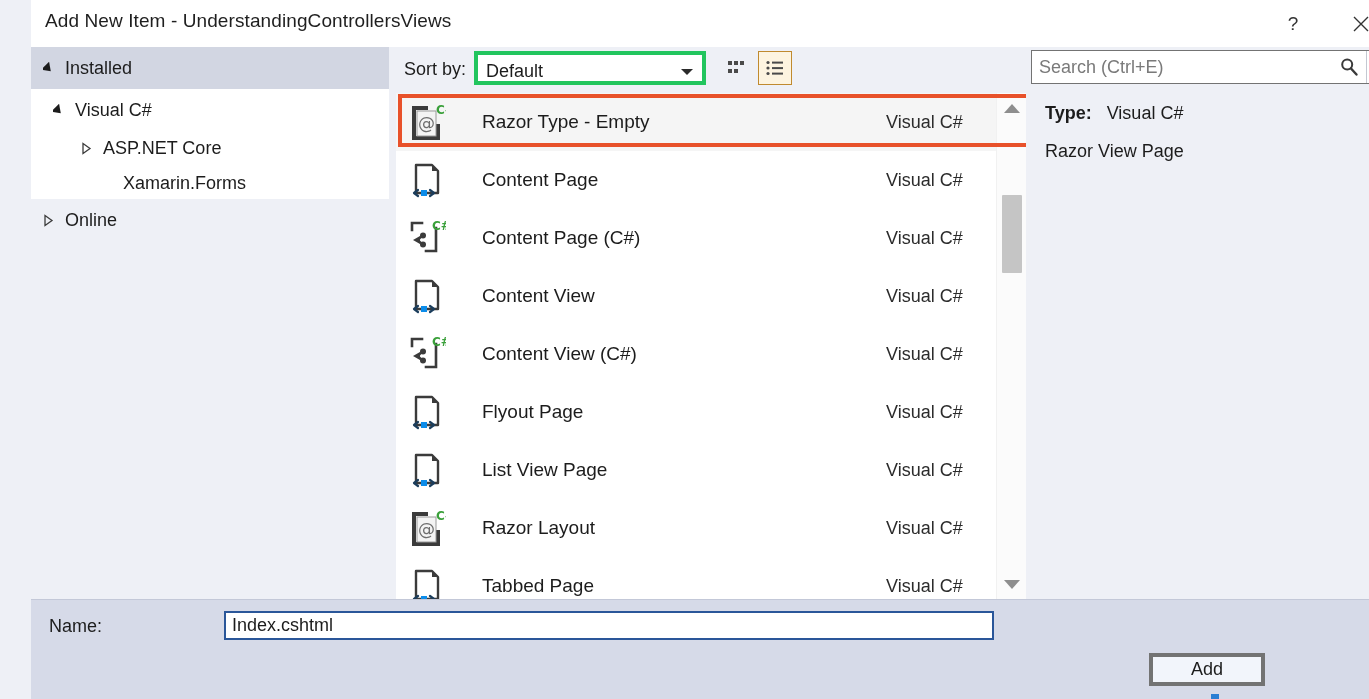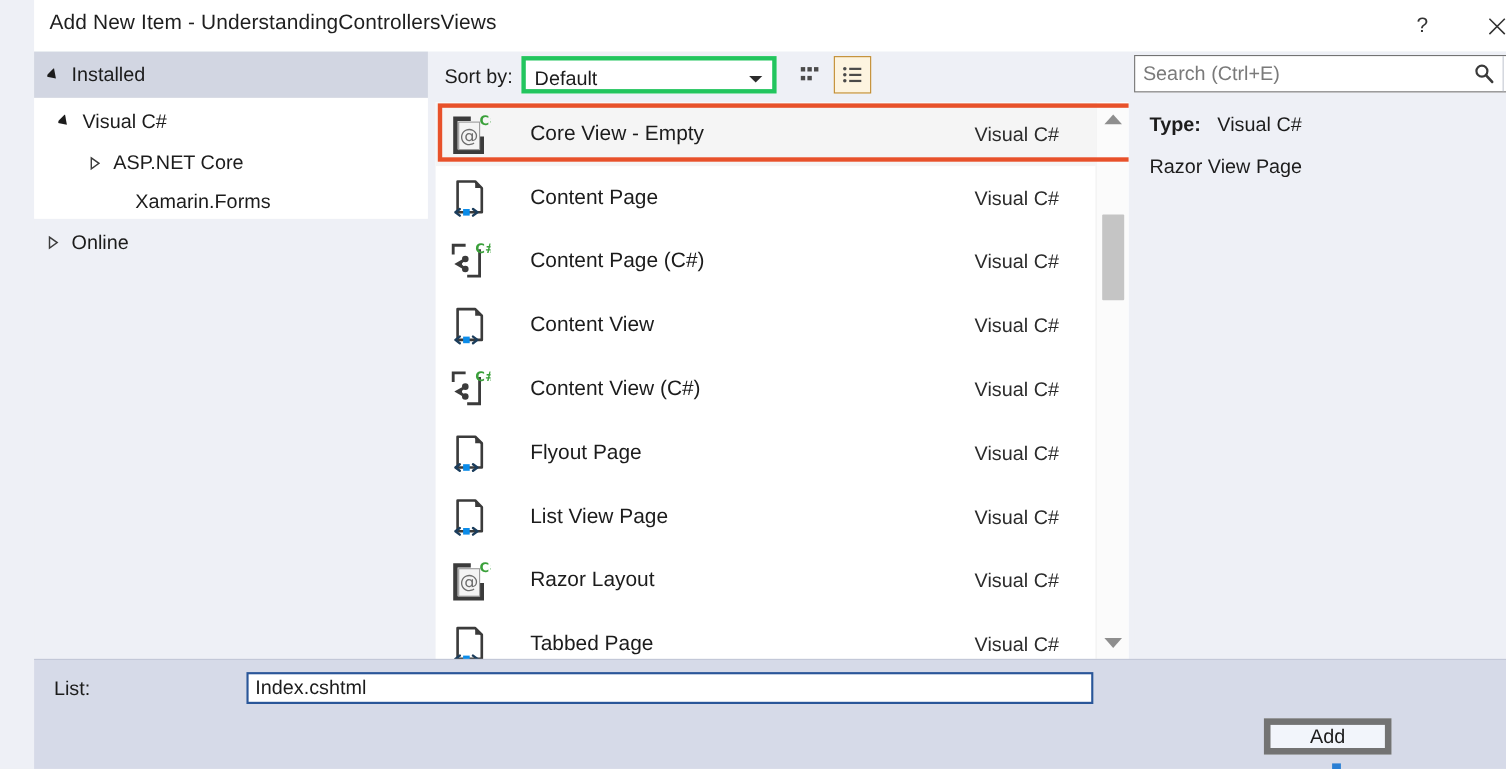--- a/index.html
+++ b/index.html
@@ -208,21 +208,21 @@
     background: #ffffff; border: 2px solid #2a5699;
     padding-left: 6px; font-size: 18px; color: #1c1c1c;
     font-family: "Liberation Sans", sans-serif; outline: none;
   }
   .btn {
     position: absolute; top: 53px; height: 33px; width: 116px;
     background: #eff1f7; font-size: 18px; color: #1c1c1c;
     font-family: "Liberation Sans", sans-serif;
     display: flex; align-items: center; justify-content: center;
   }
-  .btn-add { left: 1118px; border: 6px solid #737373; background: #f2f5fb; }
+  .btn-add { left: 1118px; border: 4px solid #737373; background: #f2f5fb; }
   .btn-cancel { left: 1242px; border: 1px solid #9aa0ac; background: #f2f3f7; }
   .bottom-tick {
     position: absolute; left: 1180px; top: 94px; width: 8px; height: 6px;
     background: #2a7fd4;
   }
 </style>
 </head>
 <body>
 
 <div id="dialog">
@@ -319,21 +319,21 @@
         <div class="list-inner" id="list-inner">
             <div class="item-row selected">
               <div class="item-icon">
                 <svg width="40" height="40" viewBox="0 0 40 40" aria-hidden="true">
       <path d="M6 4 H22 V8 H10 V34 H30 V22 H34 V38 H6 Z" fill="#3b3b3b"></path>
       <rect x="11" y="9" width="19" height="25" fill="#f4f4f4" stroke="#9a9a9a" stroke-width="1"></rect>
       <text x="20.5" y="27" font-family="DejaVu Sans, sans-serif" font-size="17" fill="#6e6e6e" text-anchor="middle">@</text>
       <text x="30" y="12" font-family="DejaVu Sans, sans-serif" font-size="12" font-weight="bold" fill="#3aa03a">C#</text>
     </svg>
               </div>
-              <span class="item-name">Core View - Empty</span>
+              <span class="item-name">Razor Type - Empty</span>
               <span class="item-type">Visual C#</span>
             </div>
             <div class="item-row">
               <div class="item-icon">
                 <svg width="40" height="40" viewBox="0 0 40 40" aria-hidden="true">
       <path d="M10 5 H26 L32 11 V33 H10 Z" fill="#ffffff" stroke="#3b3b3b" stroke-width="2.4" stroke-linejoin="round"></path>
       <path d="M26 5 V11 H32" fill="#3b3b3b"></path>
       <path d="M12 30 L8 33 L12 36" fill="none" stroke="#1b3d5c" stroke-width="2.2" stroke-linecap="round" stroke-linejoin="round"></path>
       <path d="M24 30 L28 33 L24 36" fill="none" stroke="#1b3d5c" stroke-width="2.2" stroke-linecap="round" stroke-linejoin="round"></path>
       <rect x="15" y="30" width="6" height="6" fill="#0c8ce9"></rect>
@@ -471,19 +471,19 @@
         <circle cx="8.2" cy="7.6" r="5" fill="none" stroke="#3a3a3a" stroke-width="2"></circle>
         <path d="M12 11.5 L17.5 17.5" stroke="#3a3a3a" stroke-width="2.4" stroke-linecap="round"></path>
       </svg>
     </button>
     <div class="search-drop">
         <span class="tri"></span>
       </div>
   </div>
 
   <div class="bottom">
-    <span class="name-label">List:</span>
+    <span class="name-label">Name:</span>
     <input class="name-input" type="text" value="Index.cshtml" style="">
     <button class="btn btn-add">Add</button>
     <div class="bottom-tick"></div>
   </div>
 
 </div>
 
 </body></html>

